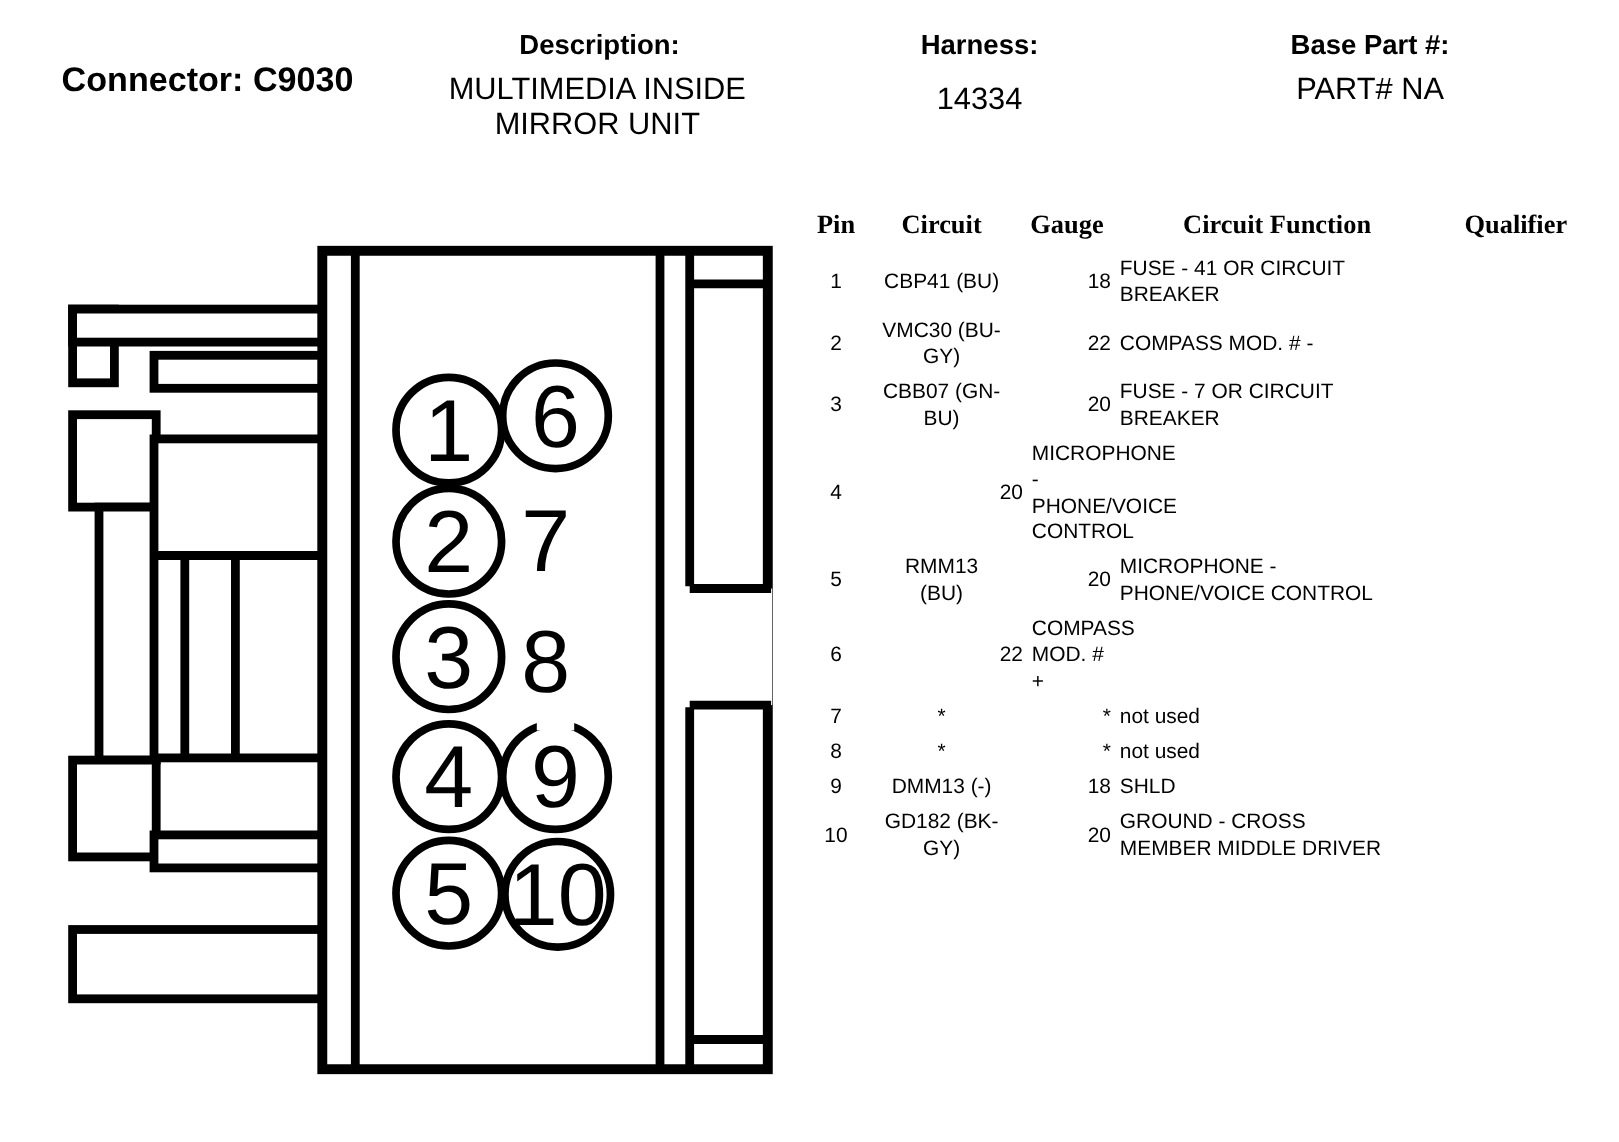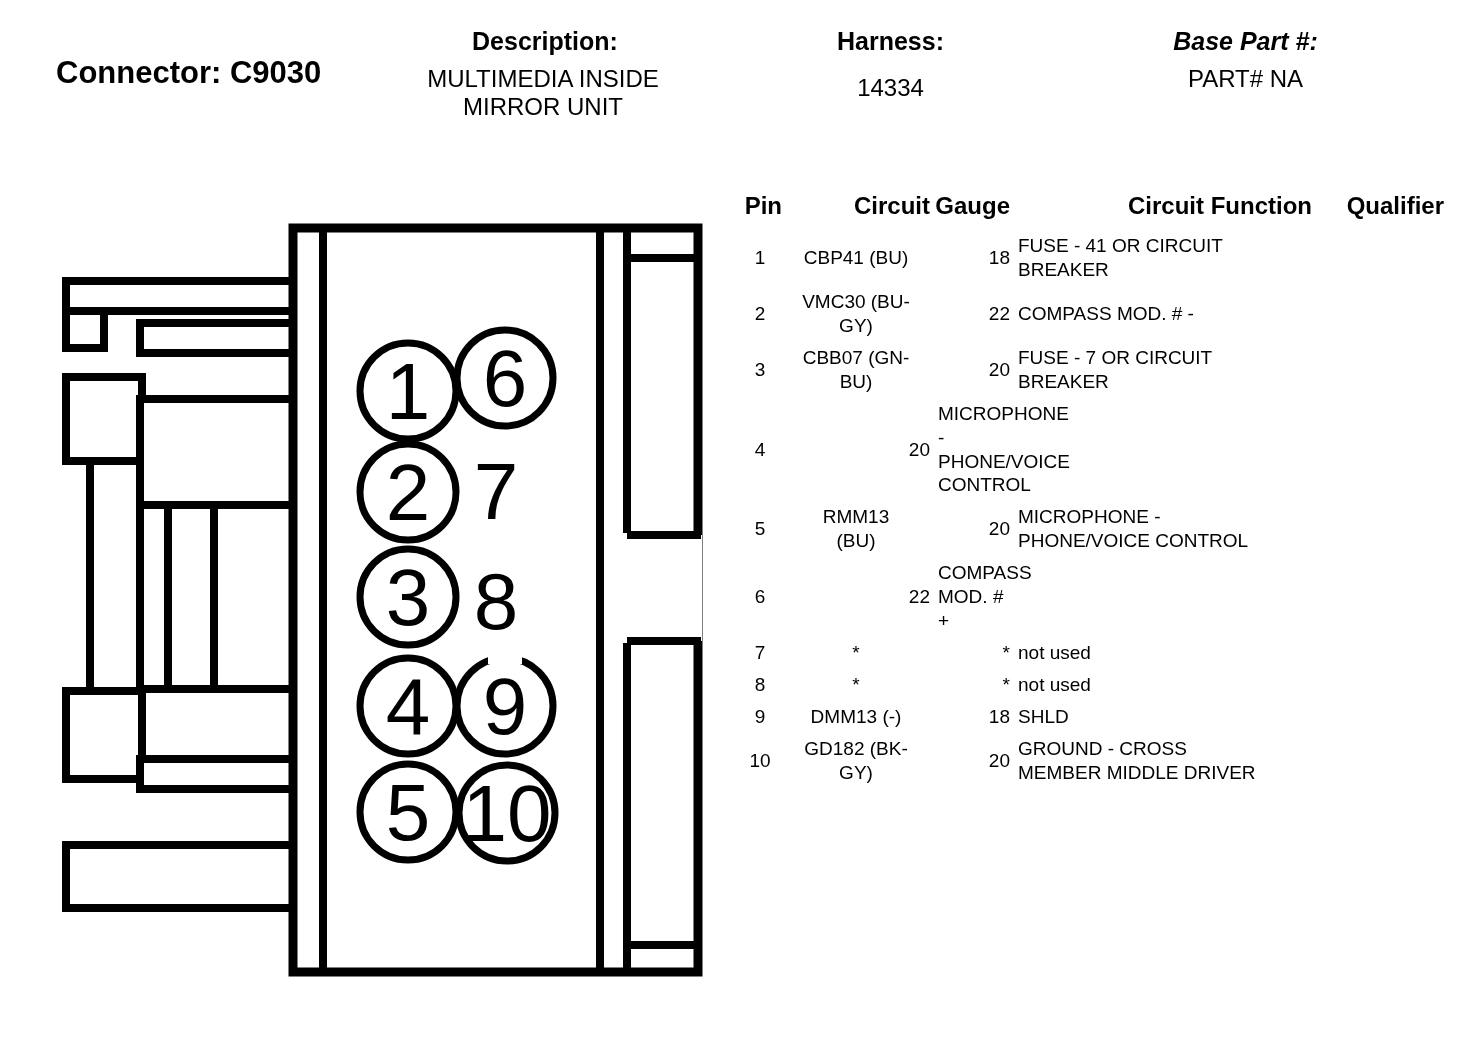--- a/index.html
+++ b/index.html
@@ -2,38 +2,38 @@
 <html><head>
 <meta charset="utf-8">
 <style>
   html,body { margin:0; padding:0; background:#fff; }
   .page {
     position:relative; width:1472px; height:1038px; background:#ffffff;
     color:#000; font-family:"Liberation Sans", sans-serif; overflow:hidden;
   }
   .abs { position:absolute; }
   .hdr-label { font-weight:bold; font-size:25px; text-align:center; }
-  .hdr-value { font-size:24px; text-align:center; white-space:pre-line; }
+  .hdr-value { font-size:28px; text-align:center; white-space:pre-line; }
   .connector-title { left:42px; top:55px; font-size:31px; font-weight:bold;margin-left:14px; }
 
   .desc-label  { left:400px; top:27px; width:290px; }
   .desc-value  { left:378px; top:65px; width:330px; }
   .harn-label  { left:823px; top:27px; width:135px; }
   .harn-value  { left:823px; top:74px; width:135px; }
-  .base-label  { left:1158px; top:27px; width:175px;font-style:italic; }
+  .base-label  { left:1158px; top:27px; width:175px; }
   .base-value  { left:1158px; top:65px; width:175px; }
 
   .pin-table { position:absolute; left:738px; top:192px; width:716px; }
   .t-head, .t-row {
     display:grid;
     grid-template-columns:44px 148px 80px 302px 132px;
     column-gap:0;
   }
   .t-head { font-weight:bold; font-size:24px; margin-bottom:14px; }
-  .t-head > div { text-align:right; }
+  .t-head > div { text-align:center;font-family:Liberation Serif, serif; }
   .t-body { display:flex; flex-direction:column; gap:8px; }
   .t-row { font-size:19px; line-height:1.26; align-items:center; min-height:24px; }
   .c-pin   { text-align:center; }
   .c-circuit { text-align:center; white-space:pre-line; }
   .c-gauge { text-align:right; }
   .c-func  { text-align:left; padding-left:8px; white-space:pre-line; }
   .c-qual  { text-align:center; }
 
   .drawing { position:absolute; left:0; top:0; width:1472px; height:1038px; }
   svg text.pin-num {

